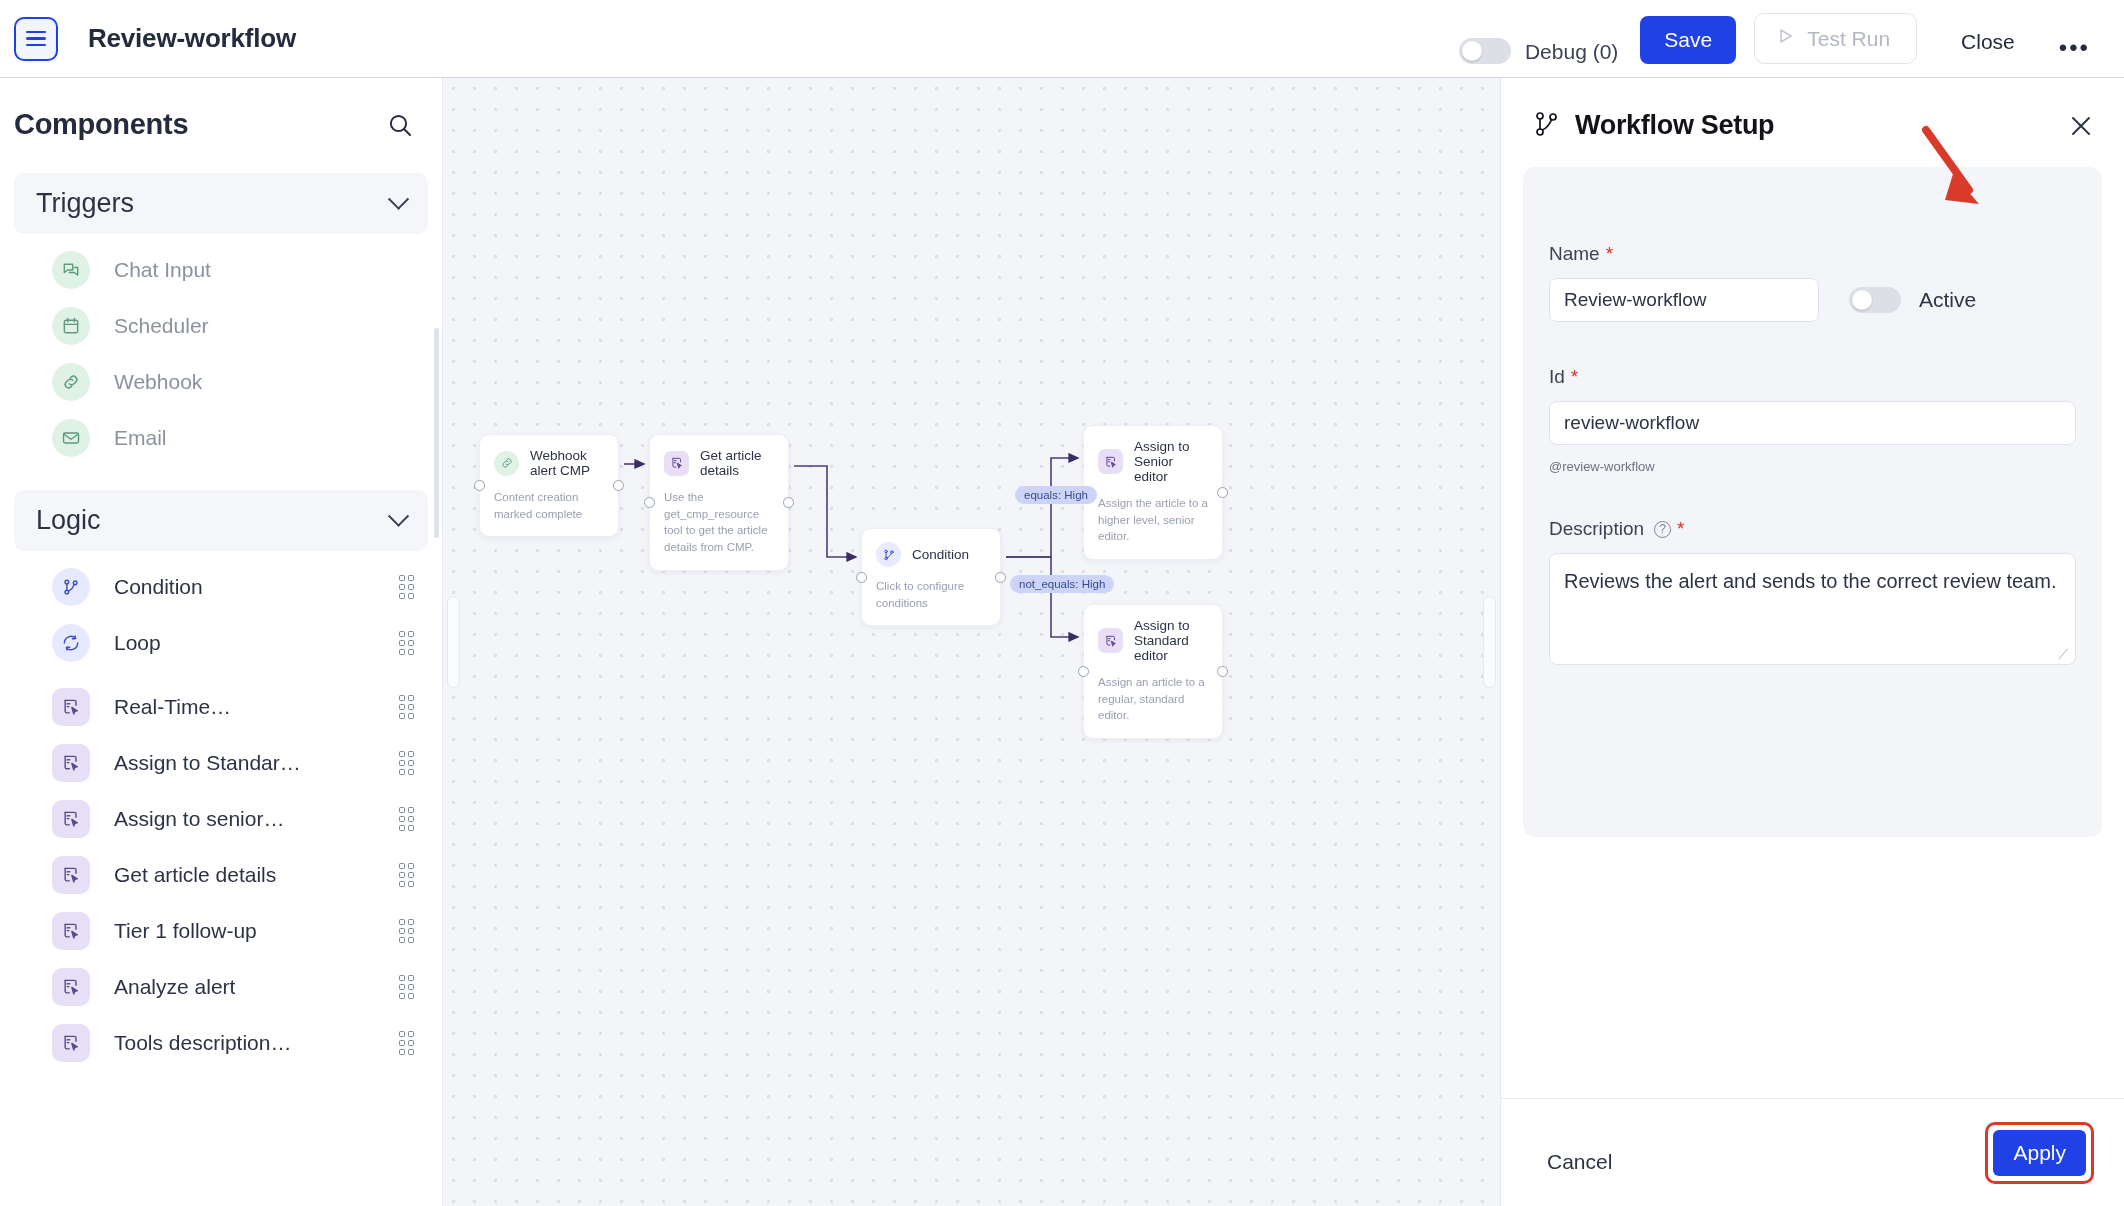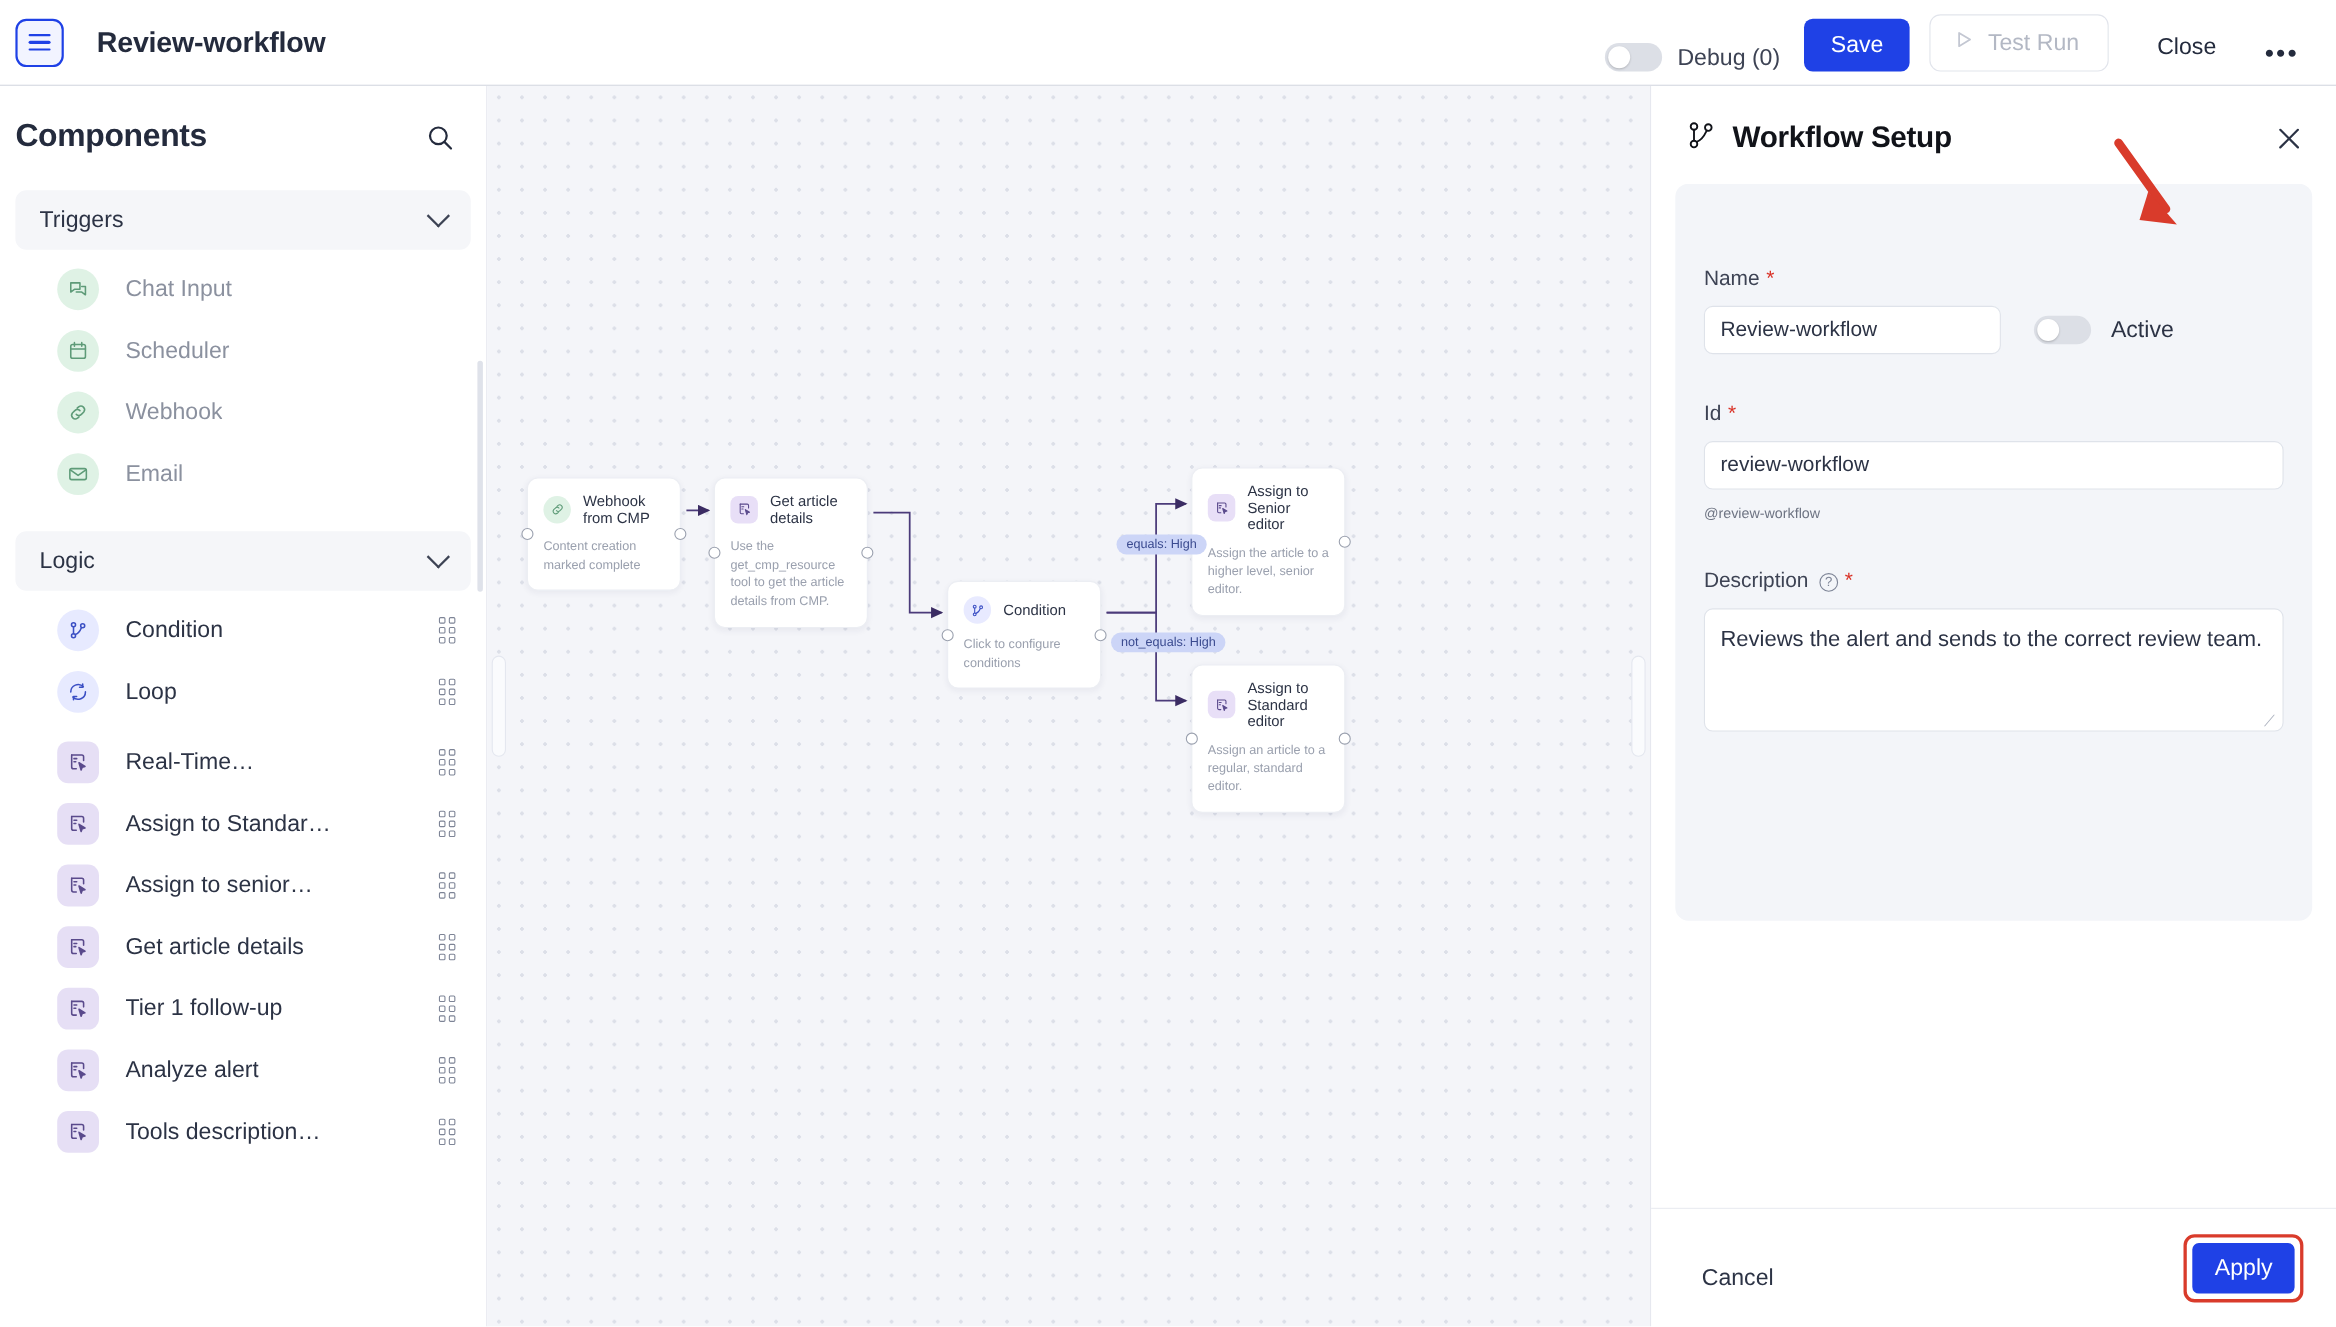--- a/index.html
+++ b/index.html
@@ -65,21 +65,21 @@
   .sb-head { display: flex; align-items: center; padding: 30px 28px 26px 14px; }
   .sb-title { font-size: 29px; font-weight: 700; color: #242b3d; letter-spacing: -0.3px; }
   .sb-search { margin-left: auto; cursor: pointer; display: flex; }
   .sb-scroll { flex: 1; overflow: hidden; padding-bottom: 10px; position: relative; }
 
   .group-head {
     margin: 0 14px 0 14px; padding: 15px 22px 15px 22px;
     background: #f5f6f9; border-radius: 10px;
     display: flex; align-items: center; cursor: pointer;
   }
-  .group-head .gname { font-size: 21px; color: #2c3345; }
+  .group-head .gname { font-size: 27px; color: #2c3345; }
   .group-head .gicons { margin-left: auto; display: flex; align-items: center; gap: 22px; }
   .chev { width: 15px; height: 15px; border-right: 2.5px solid #3d4354; border-bottom: 2.5px solid #3d4354; transform: rotate(45deg) translate(-3px,-3px); }
   .plusbtn { font-size: 30px; color: #2c3345; line-height: 0.7; cursor: pointer; font-weight: 300; }
 
   .comp-item { display: flex; align-items: center; padding: 9px 28px 9px 52px; cursor: pointer; }
   .comp-ico { width: 38px; height: 38px; border-radius: 50%; display: flex; align-items: center; justify-content: center; flex: none; }
   .comp-ico.sq { border-radius: 10px; }
   .comp-ico.green { background: #dff2e5; }
   .comp-ico.blue  { background: #e7eaff; }
   .comp-ico.purple{ background: #e6dff5; }
@@ -461,21 +461,21 @@
       <div class="canvas-handle left"></div>
       <div class="canvas-handle right"></div>
     <div class="node" style="left: 36px; top: 356px; width: 140px; min-height: 60px;">
           <div class="node-head">
        <span class="node-ico green ">
               <svg width="14" height="14" viewBox="0 0 24 24" fill="none" stroke="#5e9b78" stroke-width="1.7" stroke-linecap="round" stroke-linejoin="round">
                 <path d="M10 14a4 4 0 0 0 5.6 0l2.6-2.6a4 4 0 0 0-5.6-5.6L11 7.3"></path>
                 <path d="M14 10a4 4 0 0 0-5.6 0L5.8 12.6a4 4 0 0 0 5.6 5.6L13 16.7"></path>
               </svg>
             </span>
-       <span class="node-title">Webhook from CMP</span>
+       <span class="node-title">Webhook alert CMP</span>
      </div>
      <div class="node-desc">Content creation marked complete</div>
      <span class="port in"></span>
      <span class="port out"></span>
         </div>
         <div class="node" style="left: 206px; top: 356px; width: 140px; min-height: 64px;">
           <div class="node-head">
        <span class="node-ico purple sq">
               <svg width="14" height="14" viewBox="0 0 24 24" fill="none" stroke="#5a4a8c" stroke-width="1.7" stroke-linecap="round" stroke-linejoin="round">
                 <path d="M5 4h11a2 2 0 0 1 2 2v4"></path>

